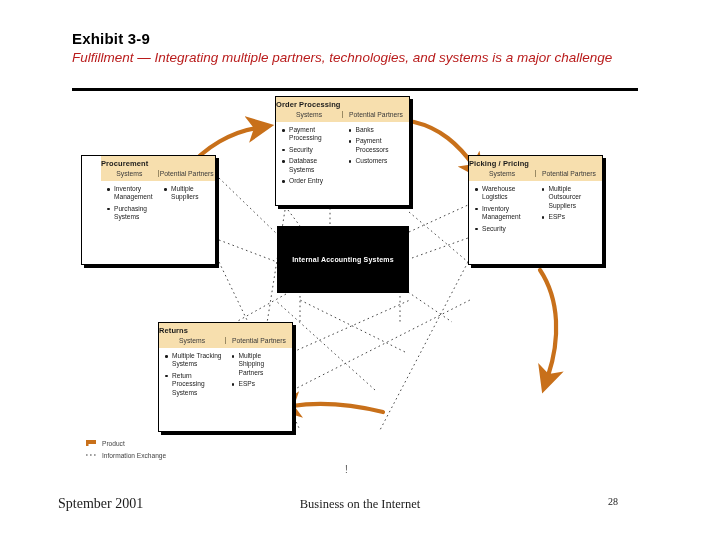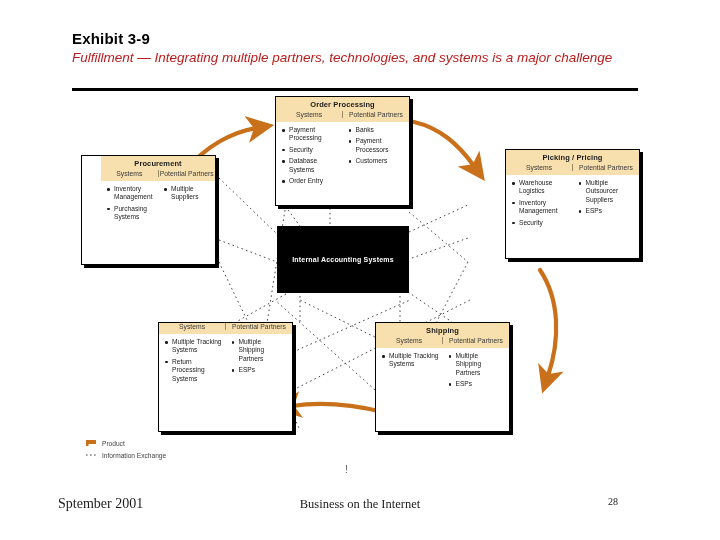--- a/index.html
+++ b/index.html
@@ -15,36 +15,36 @@
   .subtitle{font-size:13.5px;font-style:italic;color:#b91c1c;line-height:16px;margin-top:3px;}
   .title-rule{position:absolute;left:72px;top:88px;width:566px;height:3px;background:#000;}
 
   
   #diagram{position:absolute;left:0;top:0;width:720px;height:490px;}
   #arrows{position:absolute;left:0;top:0;width:720px;height:490px;}
 
   
   .box{position:absolute;background:#ffffff;border:1px solid #000;
        box-shadow:3px 3px 0 0 #000;box-sizing:border-box;}
-  .box .bhead{background:#F7DFAE;text-align:center;font-size:7.5px;font-weight:bold;
+  .box .bhead{background:#F7DFAE;font-size:7.5px;font-weight:bold;
        color:#1b1b1b;padding:3px 0 2px 0;letter-spacing:0.1px;}
   .box .bcols{display:flex;background:#F7DFAE;padding-bottom:4px;}
   .box .bcols .ch{flex:1;text-align:center;font-size:6.8px;color:#3a3a3a;}
   .box .bcols .ch.sep{border-left:1px solid #9a8a63;}
   .box .body{display:flex;padding:4px 0 6px 0;}
   .box .body .col{flex:1;padding:0 4px 0 6px;}
   .box ul{list-style:none;margin:0;padding:0;}
   .box li{font-size:6.6px;color:#1b1b1b;line-height:8.4px;margin-bottom:3px;
           padding-left:7px;position:relative;}
   .box li:before{content:"";position:absolute;left:0;top:3px;width:2.6px;height:2.6px;
           background:#1b1b1b;border-radius:50%;}
 
   #box-order{left:275px;top:96px;width:135px;height:110px;}
   #box-procurement{left:81px;top:155px;width:135px;height:110px;padding-left:19px;}
-  #box-picking{left:468px;top:149px;width:135px;height:110px;margin-left:37px;}
+  #box-picking{left:468px;top:155px;width:135px;height:110px;}
   #box-returns{left:158px;top:322px;width:135px;height:110px;}
   #box-shipping{left:375px;top:322px;width:135px;height:110px;}
 
   
   #center-node{position:absolute;left:277px;top:226px;width:132px;height:67px;
      background:#000000;color:#ffffff;display:flex;align-items:center;
      justify-content:center;text-align:center;font-size:7px;font-weight:bold;
      line-height:9px;letter-spacing:0.2px;}
 
   
@@ -177,60 +177,41 @@
         <div class="col">
           <ul>
             <li>Multiple Outsourcer Suppliers</li>
             <li>ESPs</li>
           </ul>
         </div>
       </div>
     </div>
 
     <div class="box" id="box-returns">
+      <div class="bhead">Returns</div>
       <div class="bcols">
         <div class="ch">Systems</div>
         <div class="ch sep">Potential Partners</div>
       </div>
       <div class="body">
         <div class="col">
           <ul>
             <li>Multiple Tracking Systems</li>
             <li>Return Processing Systems</li>
           </ul>
         </div>
         <div class="col">
           <ul>
             <li>Multiple Shipping Partners</li>
             <li>ESPs</li>
           </ul>
         </div>
       </div>
     </div>
 
-    <div class="box" id="box-shipping">
-      <div class="bhead">Shipping</div>
-      <div class="bcols">
-        <div class="ch">Systems</div>
-        <div class="ch sep">Potential Partners</div>
-      </div>
-      <div class="body">
-        <div class="col">
-          <ul>
-            <li>Multiple Tracking Systems</li>
-          </ul>
-        </div>
-        <div class="col">
-          <ul>
-            <li>Multiple Shipping Partners</li>
-            <li>ESPs</li>
-          </ul>
-        </div>
-      </div>
-    </div>
 
     <div id="center-node">Internal Accounting Systems</div>
 
     <div id="legend">
       <div class="leg-row">
         <svg class="leg-arrow" viewBox="0 0 11 8">
           <path d="M0,1 L0,7 L2.5,7 L2.5,5 L10,5 L10,1 Z" fill="#C8701A"></path>
         </svg>
         <span class="leg-label">Product</span>
       </div>

